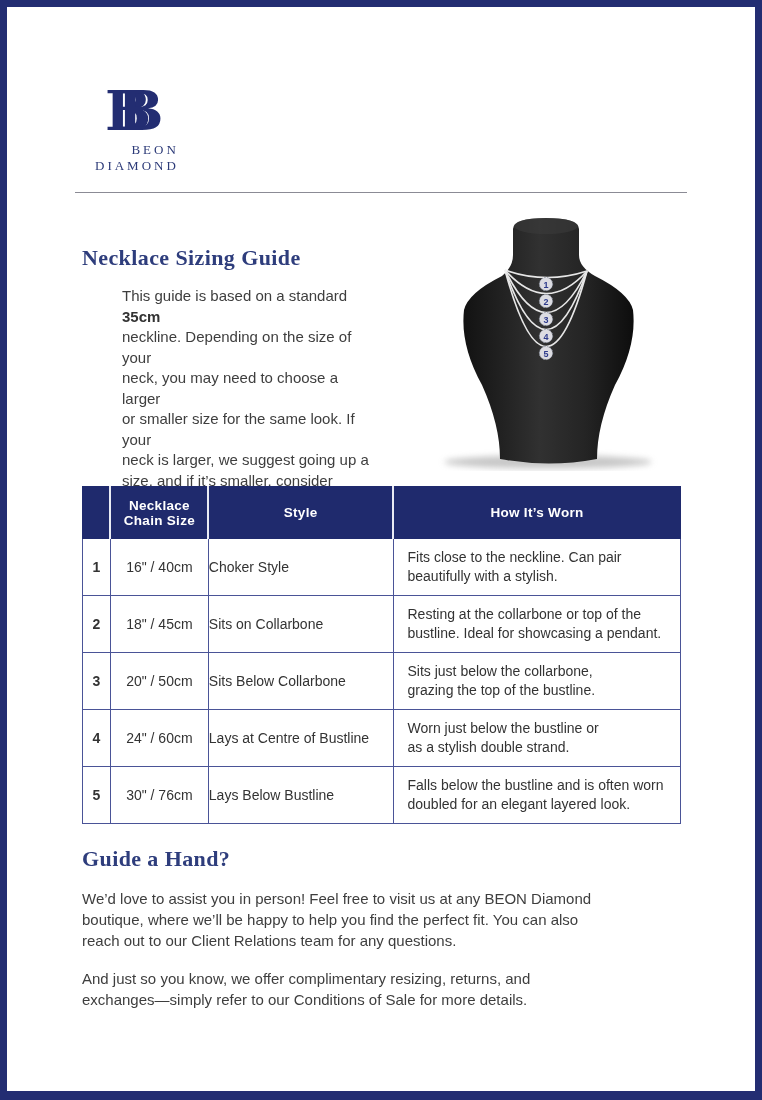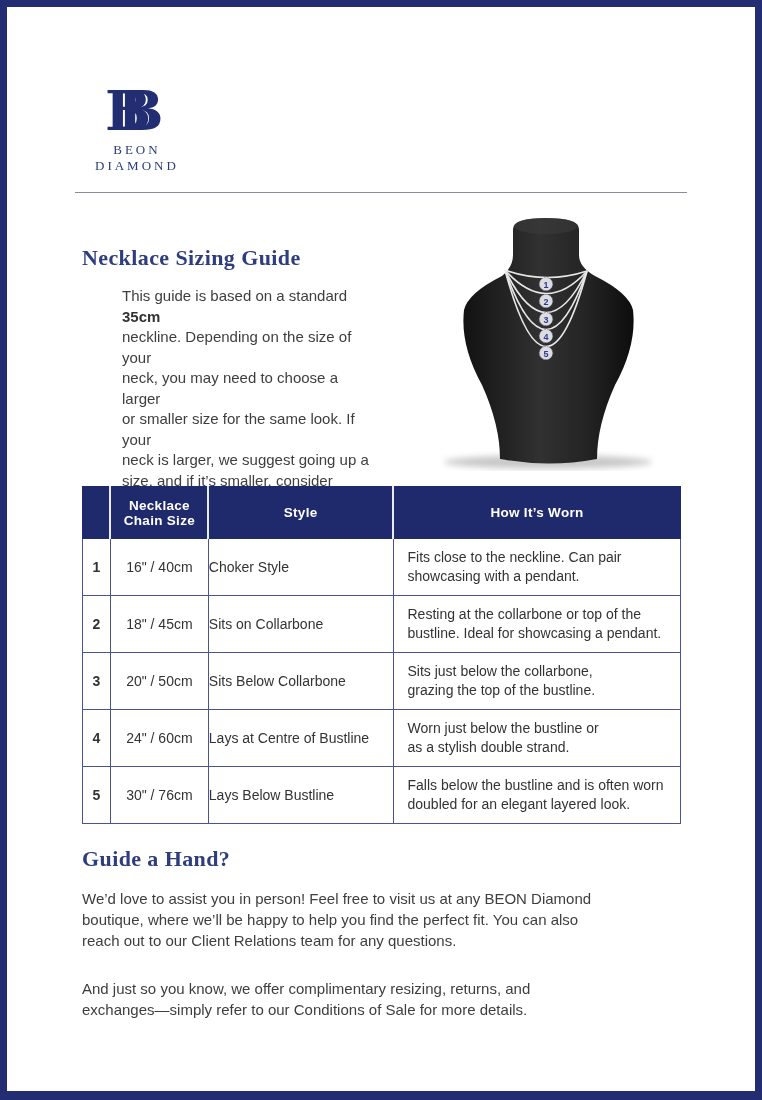--- a/index.html
+++ b/index.html
@@ -21,21 +21,21 @@
   
   .header {
     position:absolute; top:80px; left:95px; right:81px;
     display:flex; justify-content:space-between; align-items:flex-start;
   }
   .logo { text-align:center; }
   .logo svg { display:block; margin:0 auto; }
   .brand-line {
     font-family:"Liberation Serif", serif;
     font-size:13px; letter-spacing:3px; color:#2c3a78;
-    line-height:1.25; text-align:center;
+    line-height:1.25; text-align:right;
   }
   .header-right { text-align:right; padding-top:30px; }
   .sizing-title {
     font-size:20px; letter-spacing:3.5px; color:#3b3b3b; font-weight:400;
   }
   .badge {
     display:inline-block; margin-top:9px;
     background:#232d72; color:#ffffff;
     font-size:16px; font-weight:700; letter-spacing:3px;
     padding:4px 14px 5px;
@@ -88,21 +88,21 @@
     padding:8px 14px; line-height:19.5px; white-space:pre-line;
   }
 
   
   .help { position:absolute; top:846px; left:82px; width:560px; }
   .help p {
     margin-top:16px;
     font-size:15px; line-height:21px; color:#3e3e3e;
     white-space:pre-line;
   }
-  .help p + p { margin-top:27px; }
+  .help p + p { margin-top:17px; }
 </style>
 </head>
 <body>
 
 <div class="frame"></div>
 
 <div class="header">
   <div class="logo">
     <svg width="66" height="62" viewBox="0 0 70 62">
       <text x="1" y="51" font-family="DejaVu Serif, serif" font-size="58" font-weight="bold" fill="#232d72">B</text>
@@ -200,21 +200,21 @@
       <th>Style</th>
       <th>How It’s Worn</th>
     </tr>
   </thead>
   <tbody>
     <tr>
       <td class="cell-num">1</td>
       <td class="cell-size">16" / 40cm</td>
       <td class="cell-style">Choker Style</td>
       <td class="cell-worn">Fits close to the neckline. Can pair
-showcasing with a pendant.</td>
+beautifully with a stylish.</td>
     </tr>
     <tr>
       <td class="cell-num">2</td>
       <td class="cell-size">18" / 45cm</td>
       <td class="cell-style">Sits on Collarbone</td>
       <td class="cell-worn">Resting at the collarbone or top of the
 bustline. Ideal for showcasing a pendant.</td>
     </tr>
     <tr>
       <td class="cell-num">3</td>

